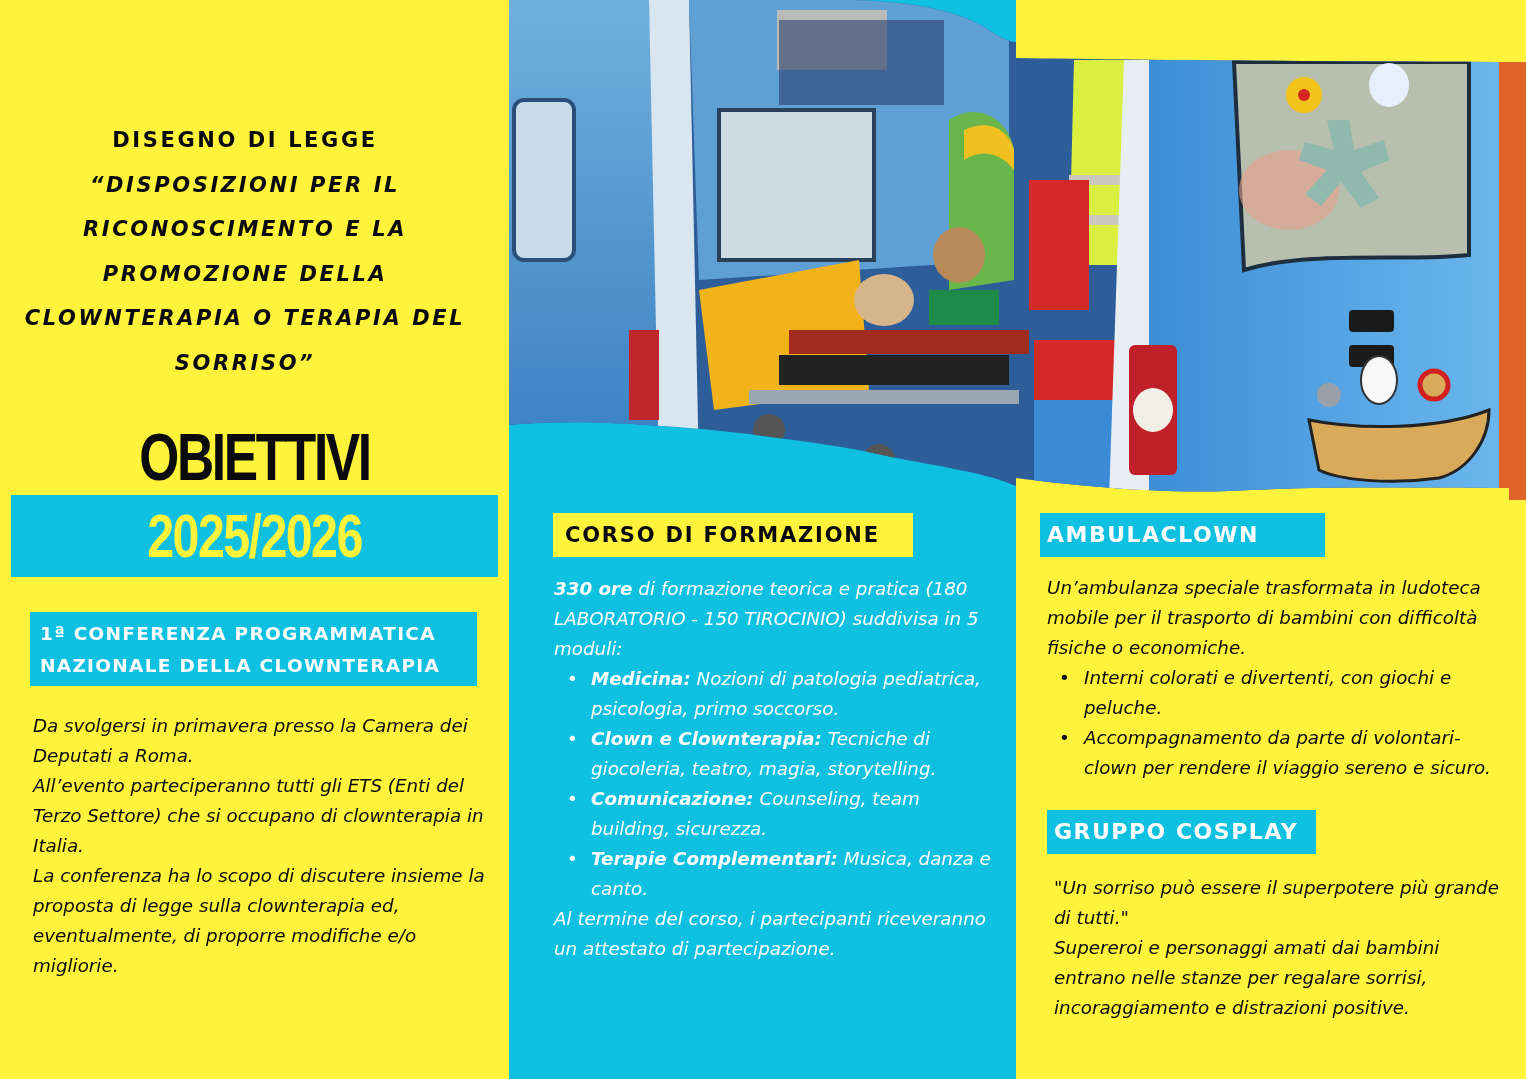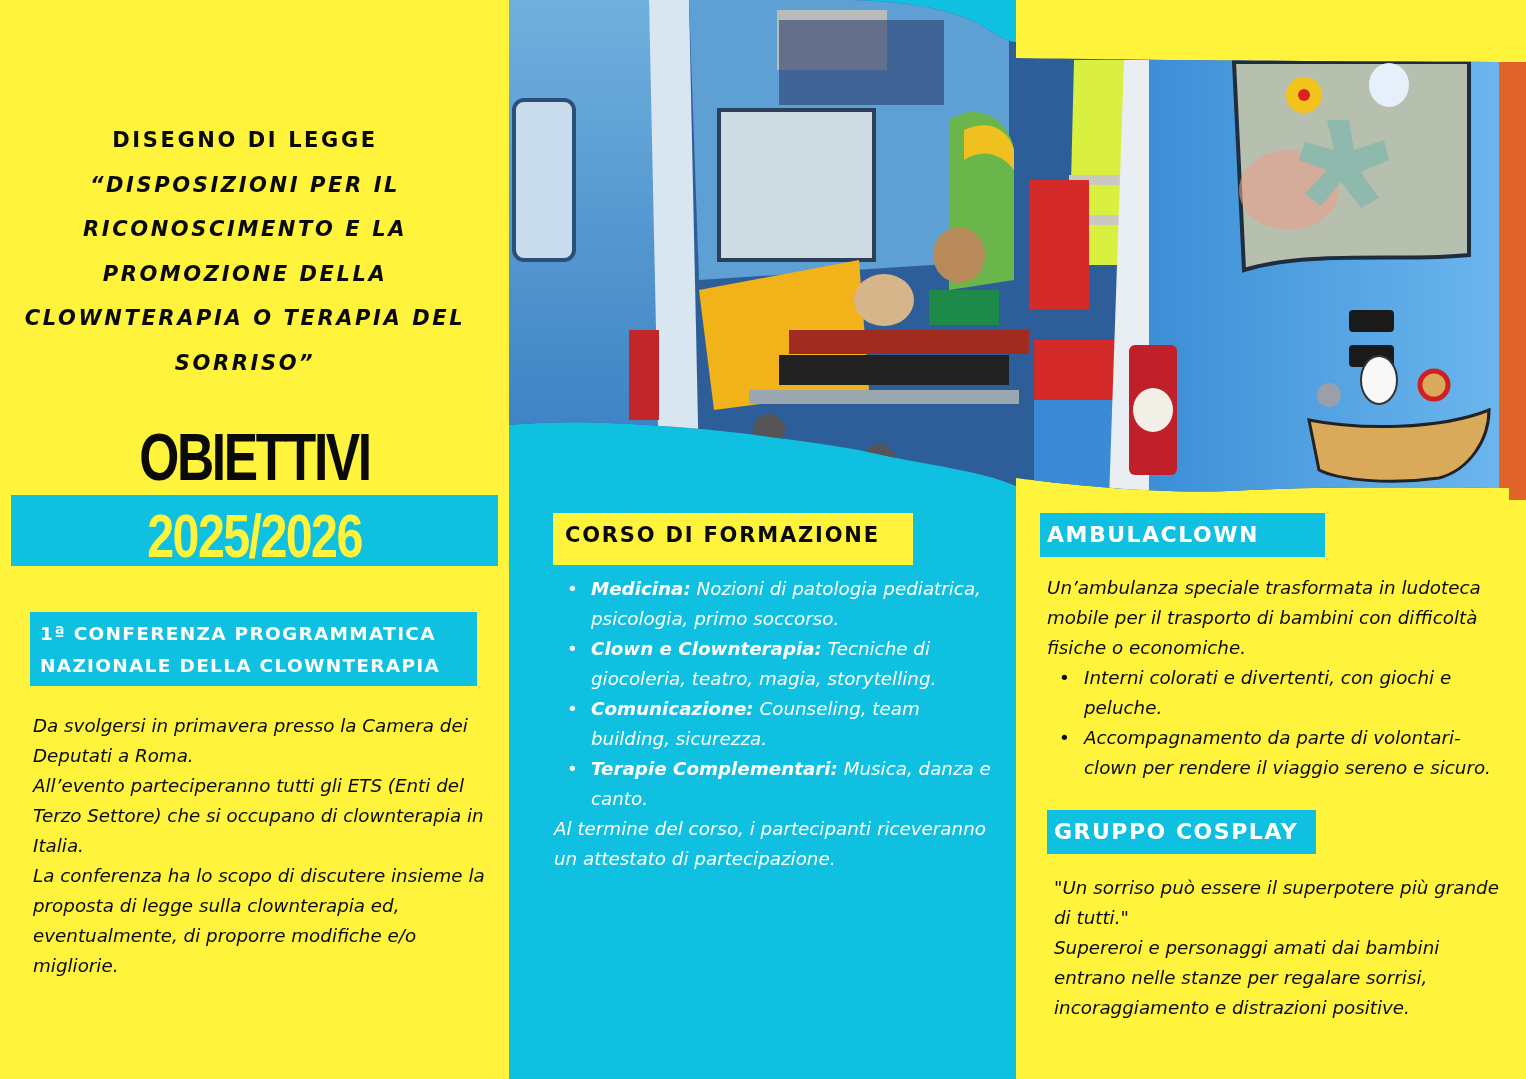--- a/index.html
+++ b/index.html
@@ -30,21 +30,21 @@
   .bill-title .l1 { display: block; font-style: normal; }
   .bill-title .rest { display: block; font-style: italic; }
 
   .obiettivi {
     position: absolute; left: 0; top: 420px; width: 509px; text-align: center;
     font-family: "Liberation Sans", sans-serif; font-weight: bold;
     font-size: 66px; line-height: 74px; letter-spacing: -3px;
     transform: scaleX(0.78); transform-origin: center;
   }
   .year-box {
-    position: absolute; left: 11px; top: 495px; width: 487px; height: 71px;
+    position: absolute; left: 11px; top: 495px; width: 487px; height: 82px;
     background: #10c0e0;
   }
   .year-text {
     position: absolute; left: 0; top: 0; width: 487px; line-height: 82px; text-align: center;
     font-family: "Liberation Sans", sans-serif; font-weight: bold; font-size: 62px;
     color: #fff33b; letter-spacing: -2px;
     transform: scaleX(0.78); transform-origin: center;
   }
   .conf-box {
     position: absolute; left: 30px; top: 612px; width: 447px; height: 74px;
@@ -54,21 +54,21 @@
     padding: 6px 0 0 10px;
     color: #fff; font-weight: bold; font-size: 18.5px; line-height: 32px; letter-spacing: 1.3px;
   }
   .body-text {
     font-style: italic; font-size: 18.3px; line-height: 30px;
   }
   .left-para { position: absolute; left: 33px; top: 711px; width: 455px; }
 
   
   .corso-tag {
-    position: absolute; left: 553px; top: 513px; width: 360px; height: 52px;
+    position: absolute; left: 553px; top: 513px; width: 360px; height: 44px;
     background: #fff33b;
   }
   .corso-tag span {
     display: block; padding-left: 12px; line-height: 44px;
     font-weight: bold; font-size: 21px; letter-spacing: 1.8px;
   }
   .corso-body {
     position: absolute; left: 554px; top: 574px; width: 440px; color: #fff;
   }
   .corso-body b { font-weight: bold; }
@@ -208,20 +208,21 @@
   <div>Da svolgersi in primavera presso la Camera dei Deputati a Roma.</div>
   <div>All’evento parteciperanno tutti gli ETS (Enti del Terzo Settore) che si occupano di clownterapia in Italia.</div>
   <div>La conferenza ha lo scopo di discutere insieme la proposta di legge sulla clownterapia ed, eventualmente, di proporre modifiche e/o migliorie.</div>
 </div>
 
 <div class="corso-tag">
   <span>CORSO DI FORMAZIONE</span>
 </div>
 
 <div class="corso-body body-text">
+  <div><b>330 ore</b><span> di formazione teorica e pratica (180 LABORATORIO - 150 TIROCINIO) suddivisa in 5 moduli:</span></div>
   <ul>
     <li><b>Medicina:</b><span> Nozioni di patologia pediatrica, psicologia, primo soccorso.</span></li>
     <li><b>Clown e Clownterapia:</b><span> Tecniche di giocoleria, teatro, magia, storytelling.</span></li>
     <li><b>Comunicazione:</b><span> Counseling, team building, sicurezza.</span></li>
     <li><b>Terapie Complementari:</b><span> Musica, danza e canto.</span></li>
   </ul>
   <div>Al termine del corso, i partecipanti riceveranno un attestato di partecipazione.</div>
 </div>
 
 <div class="amb-tag">

